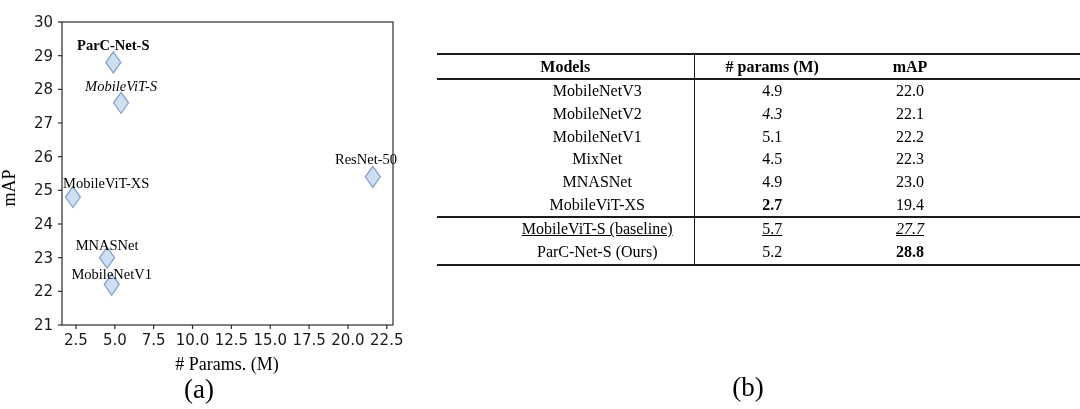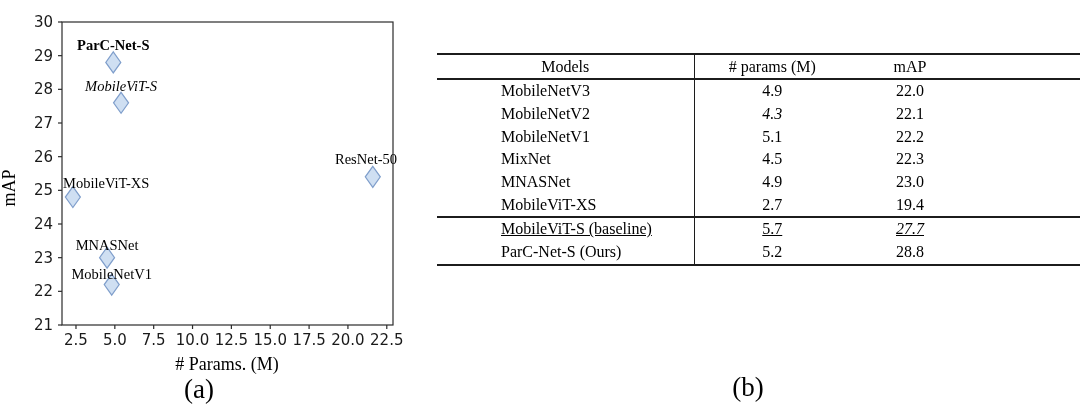--- a/index.html
+++ b/index.html
@@ -31,31 +31,31 @@
     position:absolute; left:437px; top:53px; width:643px;
     border-collapse:collapse; table-layout:fixed;
     font-family:"Liberation Serif", serif; font-size:16px; color:#000;
     border-top:2px solid #1c1c1c; border-bottom:2px solid #1c1c1c;
   }
   .results-table col.c-model  { width:257px; }
   .results-table col.c-params { width:156px; }
   .results-table col.c-map    { width:120px; }
   .results-table col.c-spacer { width:110px; }
   .results-table th {
-    font-weight:normal; text-align:center; height:23px;
+    font-weight:bold; text-align:center; height:23px;
     border-bottom:2px solid #1c1c1c; padding:0;
   }
   .results-table td { height:22.7px; padding:0; text-align:center; }
   .results-table th.model-col, .results-table td.model-cell {
     border-right:1px solid #1c1c1c;
   }
-  .results-table td.model-cell { text-align:left; padding-left:64px; }
+  .results-table td.model-cell { text-align:center; padding-left:64px; }
   .results-table tr.section-start td { border-top:2px solid #1c1c1c;text-decoration:underline; }
   .results-table .italic { font-style:italic;text-align:center; }
-  .results-table .bold   { font-weight:normal; }
+  .results-table .bold   { font-weight:bold; }
 </style>
 </head>
 <body>
 
 <div class="stage">
 
   <div class="panel-a">
     <svg id="scatter-svg" width="430" height="409" viewBox="0 0 430 409">
       <text class="axis-label" x="227" y="370" text-anchor="middle"># Params. (M)</text>
       <text class="axis-label" x="15" y="188" text-anchor="middle" transform="rotate(-90, 15, 188)">mAP</text>

